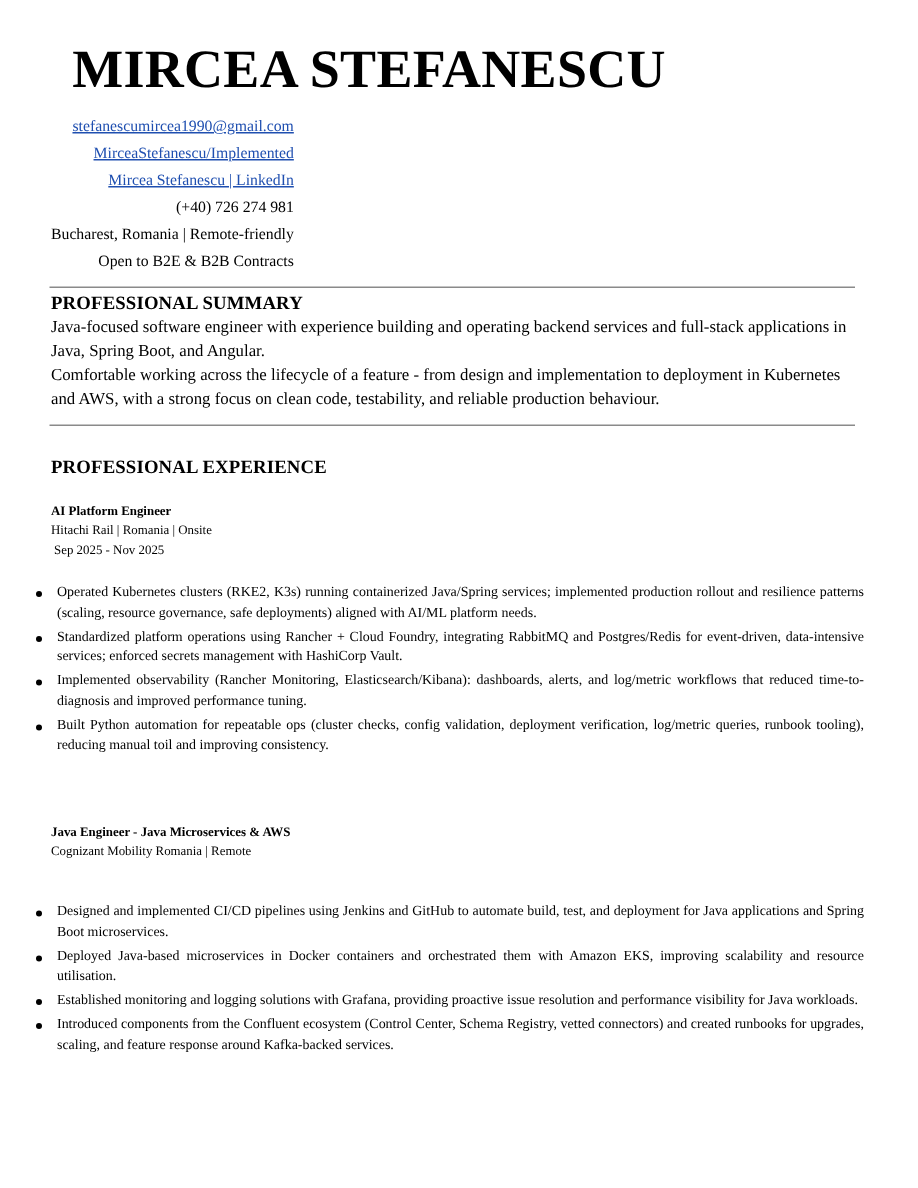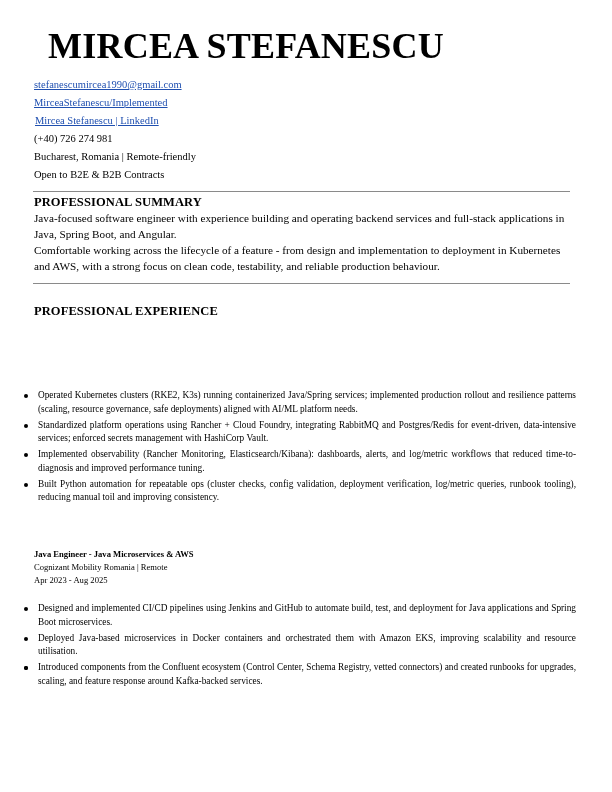--- a/index.html
+++ b/index.html
@@ -33,20 +33,21 @@
     .contact {
       position: absolute;
       left: 34px;
       top: 77px;
       font-size: 10.5px;
     }
     .contact .line {
       height: 18px;
       line-height: 15px;
       white-space: nowrap;
+      text-align: right;
     }
     .contact a {
       color: #1f4fb0;
       text-decoration: underline;
     }
     .rule {
       position: absolute;
       left: 33px;
       width: 537px;
       height: 0;
@@ -132,34 +133,38 @@
 
   <div class="summary">
     <p>Java-focused software engineer with experience building and operating backend services and full-stack applications in Java, Spring Boot, and Angular.</p>
     <p>Comfortable working across the lifecycle of a feature - from design and implementation to deployment in Kubernetes and AWS, with a strong focus on clean code, testability, and reliable production behaviour.</p>
   </div>
 
   <div class="rule" style="top:283px"></div>
 
   <div class="section-title" style="top:304px">PROFESSIONAL EXPERIENCE</div>
 
+  <div class="job" style="top:334px">
+    <div class="title">AI Platform Engineer</div>
+    <div class="meta">Hitachi Rail | Romania | Onsite</div>
+    <div class="meta" style="padding-left:2px">Sep 2025 - Nov 2025</div>
+  </div>
 
   <ul class="bullets" style="top:386px">
     <li><span class="dot"></span><span>Operated Kubernetes clusters (RKE2, K3s) running containerized Java/Spring services; implemented production rollout and resilience patterns (scaling, resource governance, safe deployments) aligned with AI/ML platform needs.</span></li>
     <li><span class="dot"></span><span>Standardized platform operations using Rancher + Cloud Foundry, integrating RabbitMQ and Postgres/Redis for event-driven, data-intensive services; enforced secrets management with HashiCorp Vault.</span></li>
     <li><span class="dot"></span><span>Implemented observability (Rancher Monitoring, Elasticsearch/Kibana): dashboards, alerts, and log/metric workflows that reduced time-to-diagnosis and improved performance tuning.</span></li>
     <li><span class="dot"></span><span>Built Python automation for repeatable ops (cluster checks, config validation, deployment verification, log/metric queries, runbook tooling), reducing manual toil and improving consistency.</span></li>
   </ul>
 
   <div class="job" style="top:548px">
     <div class="title">Java Engineer - Java Microservices &amp; AWS</div>
     <div class="meta">Cognizant Mobility Romania | Remote</div>
-    <div class="meta">Apr 2023 - Aug 2025</div>
   </div>
 
   <ul class="bullets" style="top:599px">
     <li><span class="dot"></span><span>Designed and implemented CI/CD pipelines using Jenkins and GitHub to automate build, test, and deployment for Java applications and Spring Boot microservices.</span></li>
     <li><span class="dot"></span><span>Deployed Java-based microservices in Docker containers and orchestrated them with Amazon EKS, improving scalability and resource utilisation.</span></li>
-    <li><span class="dot"></span></li>
+    <li><span class="dot"></span><span>Established monitoring and logging solutions with Grafana, providing proactive issue resolution and performance visibility for Java workloads.</span></li>
     <li><span class="dot"></span><span>Introduced components from the Confluent ecosystem (Control Center, Schema Registry, vetted connectors) and created runbooks for upgrades, scaling, and feature response around Kafka-backed services.</span></li>
   </ul>
 
 </div>
 
 </body></html>

